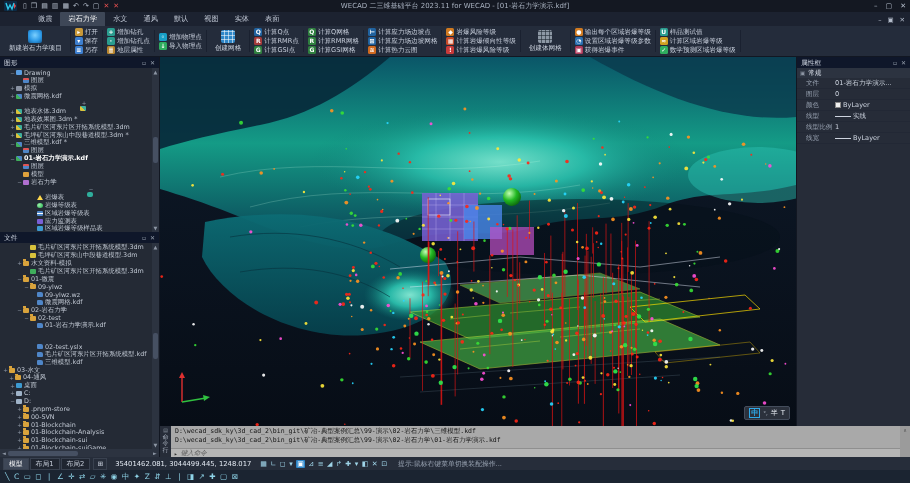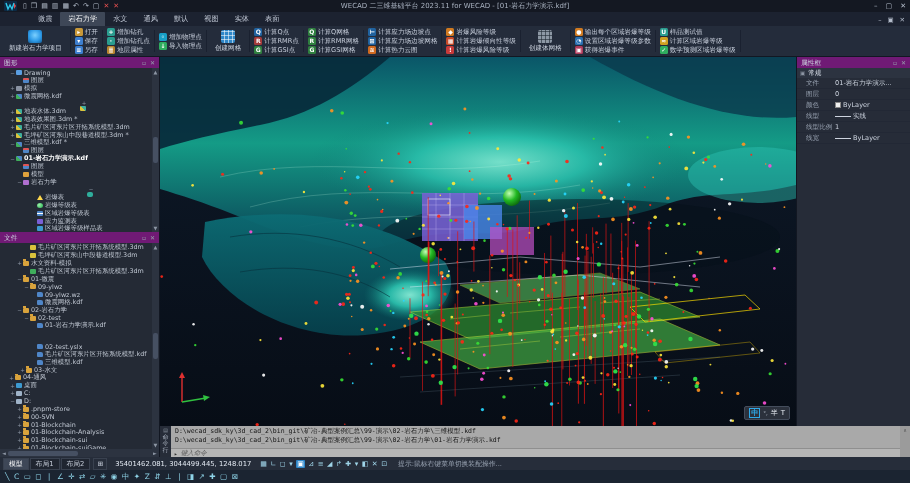--- a/index.html
+++ b/index.html
@@ -27,21 +27,21 @@
 .bicon{width:14px;height:13px;border-radius:2px;flex:none}
 .bicon.radial{background:radial-gradient(circle at 50% 40%,#7cd0ff,#2e9be8 55%,#155a93)}
 .bicon.grid-b{background:#2f87c8;background-image:repeating-linear-gradient(0deg,transparent 0 3px,rgba(255,255,255,.55) 3px 4px),repeating-linear-gradient(90deg,transparent 0 3px,rgba(255,255,255,.55) 3px 4px)}
 .bicon.grid-v{background:#8d98a5;background-image:repeating-linear-gradient(0deg,transparent 0 3px,rgba(30,40,50,.6) 3px 4px),repeating-linear-gradient(90deg,transparent 0 3px,rgba(30,40,50,.6) 3px 4px)}
 .smallcol{display:flex;flex-direction:column;justify-content:center;gap:1px}
 .smallbtn{display:flex;align-items:center;gap:2px;font-size:6.6px;color:#c7cedb;line-height:8px;white-space:nowrap}
 .sicon{width:8px;height:8px;border-radius:1.5px;flex:none;display:flex;align-items:center;justify-content:center;font-size:6px;font-weight:bold;color:#fff;line-height:8px}
 
 .main{display:flex;height:400px}
 .left{width:160px;flex:none;background:#242a35;border-right:1px solid #121722;display:flex;flex-direction:column}
-.panel-h{height:11px;background:#701a75;display:flex;align-items:center;justify-content:space-between;padding:0 4px;font-size:6.8px;color:#ccd3df;flex:none}
+.panel-h{height:11px;background:#0f172a;display:flex;align-items:center;justify-content:space-between;padding:0 4px;font-size:6.8px;color:#ccd3df;flex:none}
 .ph-ic{display:flex;gap:4px;color:#97a0ae;font-size:6px}
 .tree{overflow:hidden;position:relative;padding-top:1px}
 .tree.gtree{height:164px;flex:none}
 .tree.ftree{flex:1}
 .trow{display:flex;align-items:center;height:7.8px;font-size:6.4px;color:#c1c8d3;white-space:nowrap}
 .trow .exp{width:7px;flex:none;text-align:center;color:#8d96a4;font-size:5.5px}
 .trow .lbl{overflow:hidden}
 .trow.bold .lbl{color:#fff;font-weight:bold}
 .ti{width:6px;height:5px;margin:0 2px 0 0;flex:none;border-radius:1px}
 .i-drawing{background:#5a9de0}.i-layers{background:linear-gradient(#e05555 40%,#4f86c8 40%)}
@@ -518,21 +518,21 @@
         <div class="trow" style="padding-left: 30px;">
           <span class="exp"></span>
           <span class="ti i-file"></span>
           <span class="lbl">毛片矿区河东片区开拓系统模型.kdf</span>
         </div>
         <div class="trow" style="padding-left: 30px;">
           <span class="exp"></span>
           <span class="ti i-file"></span>
           <span class="lbl">三维模型.kdf</span>
         </div>
-        <div class="trow" style="padding-left: 19px;">
+        <div class="trow" style="padding-left: 2px;">
           <span class="exp">+</span>
           <span class="ti i-folder"></span>
           <span class="lbl">03-水文</span>
         </div>
         <div class="trow" style="padding-left: 8px;">
           <span class="exp">+</span>
           <span class="ti i-folder"></span>
           <span class="lbl">04-通风</span>
         </div>
         <div class="trow" style="padding-left: 9px;">

